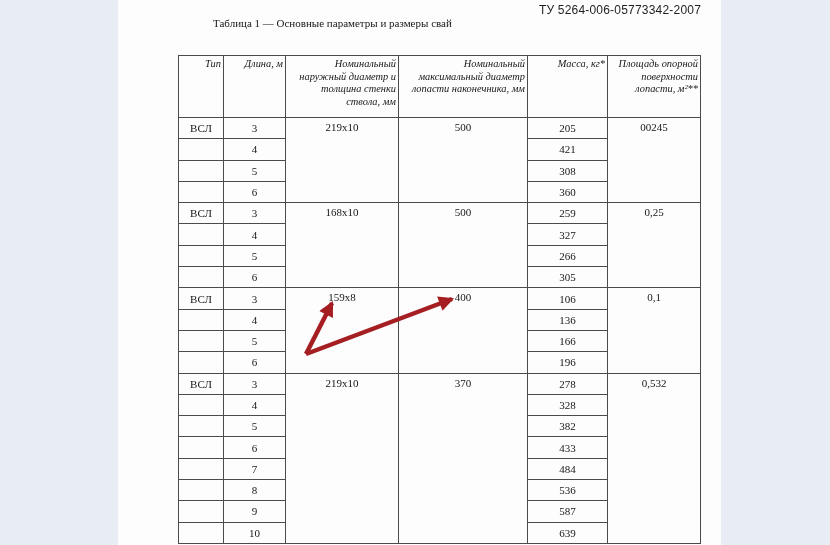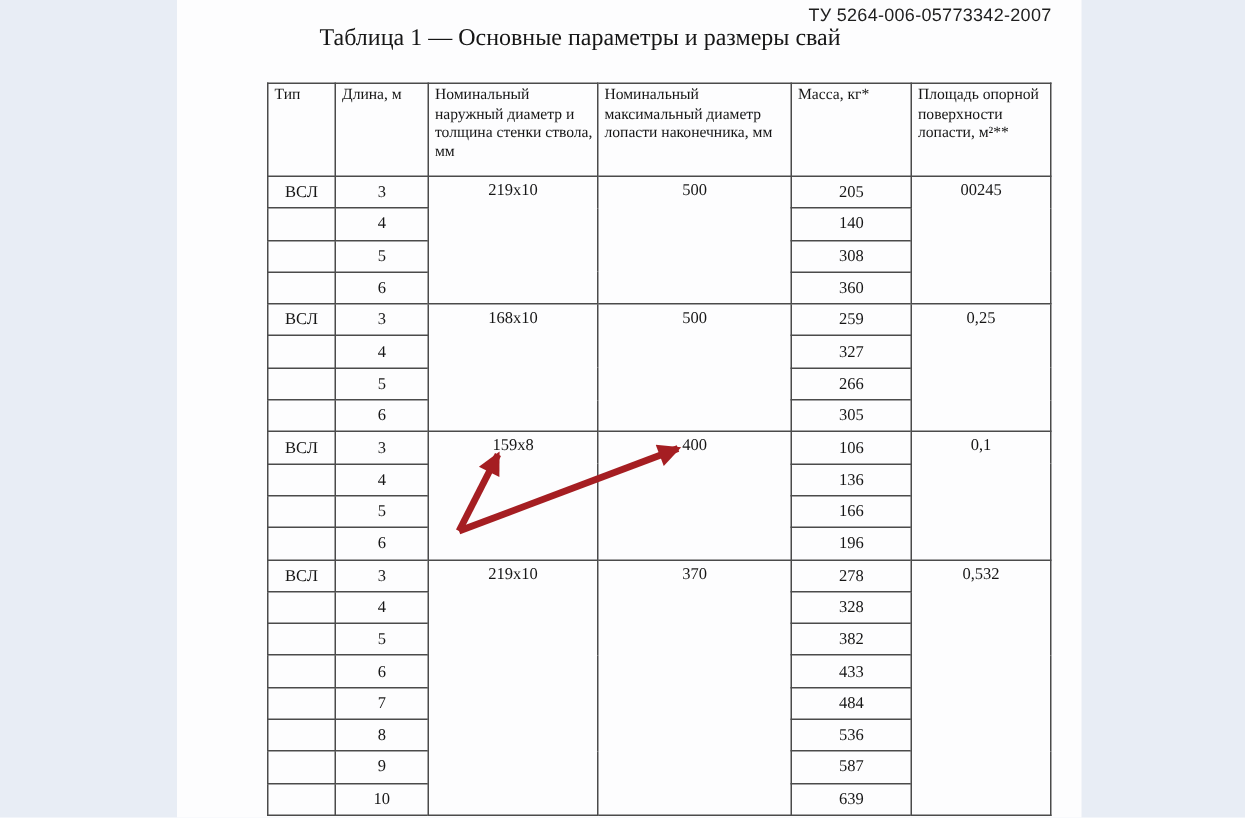--- a/index.html
+++ b/index.html
@@ -23,45 +23,46 @@
     font-family: "Liberation Sans", sans-serif;
     font-size: 12px;
     letter-spacing: 0.2px;
     color: #1e1e1e;
     white-space: nowrap;
   }
   .caption {
     position: absolute;
     left: 95px; top: 17px;
     font-family: "Liberation Serif", serif;
-    font-size: 16px;
+    font-size: 11px;
     color: #161616;
     white-space: nowrap;
   }
   table.ptable {
     position: absolute;
     left: 60px; top: 55px;
     width: 522px;
     border-collapse: collapse;
     table-layout: fixed;
   }
   .ptable th, .ptable td {
     border: 1px solid #4b4b4b;
     overflow: hidden;
     color: #161616;
   }
   .ptable th {
     font-family: "Liberation Serif", serif;
     font-weight: normal;
     font-size: 10.4px;
     line-height: 12.6px;
-    text-align: left;
+    text-align: right;
     vertical-align: top;
     padding: 2px 2px 2px 4px;
     height: 57px;
+    font-style: italic;
   }
   .ptable td.val {
     font-size: 11px;
     text-align: center;
     vertical-align: middle;
     padding: 0;
   }
   .ptable td.merged {
     vertical-align: top;
     padding-top: 3px;
@@ -105,21 +106,21 @@
           <td class="val">ВСЛ</td>
           <td class="val">3</td>
           <td class="val merged" rowspan="4">219x10</td>
           <td class="val merged" rowspan="4">500</td>
           <td class="val">205</td>
           <td class="val merged" rowspan="4">00245</td>
         </tr>
         <tr>
           <td class="val"></td>
           <td class="val">4</td>
-          <td class="val">140</td>
+          <td class="val">421</td>
         </tr>
         <tr>
           <td class="val"></td>
           <td class="val">5</td>
           <td class="val">308</td>
         </tr>
         <tr>
           <td class="val"></td>
           <td class="val">6</td>
           <td class="val">360</td>

